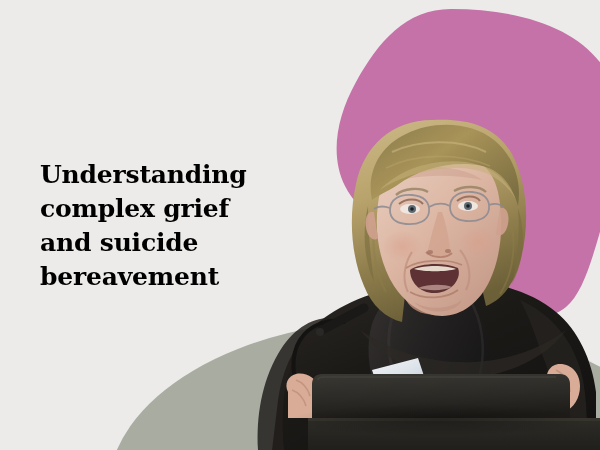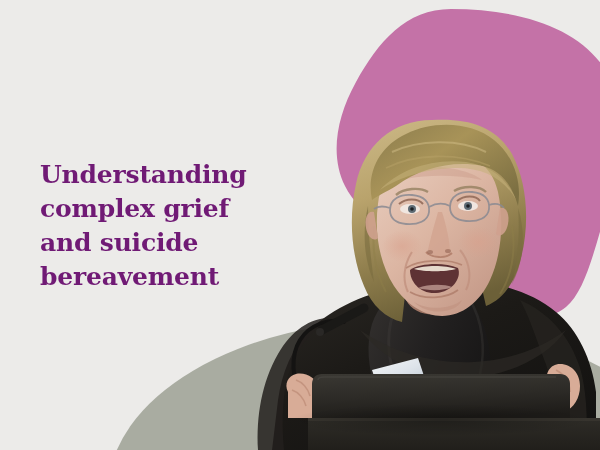--- a/index.html
+++ b/index.html
@@ -79,21 +79,21 @@
                C 468 284, 450 262, 424 248
                C 392 231, 360 216, 345 186
                C 330 156, 336 118, 356 82
                C 378 42, 406 9, 451 9 Z" fill="#C472A7"></path>
 
       <ellipse id="sageBlob" cx="400" cy="492" rx="292" ry="172" fill="#A9ACA1"></ellipse>
     </g>
   </svg>
 
   <div id="title-block">
-    <h1 id="title-text" style="color: #701a75;">Understanding
+    <h1 id="title-text" style="color: #000000;">Understanding
 complex grief
 and suicide
 bereavement</h1>
   </div>
 
   <svg id="photo-layer" viewBox="0 0 600 450" width="600" height="450" xmlns="http://www.w3.org/2000/svg" aria-hidden="true">
     <defs>
       <clipPath id="photoClip">
           <rect x="0" y="0" width="600" height="450"></rect>
         </clipPath>

